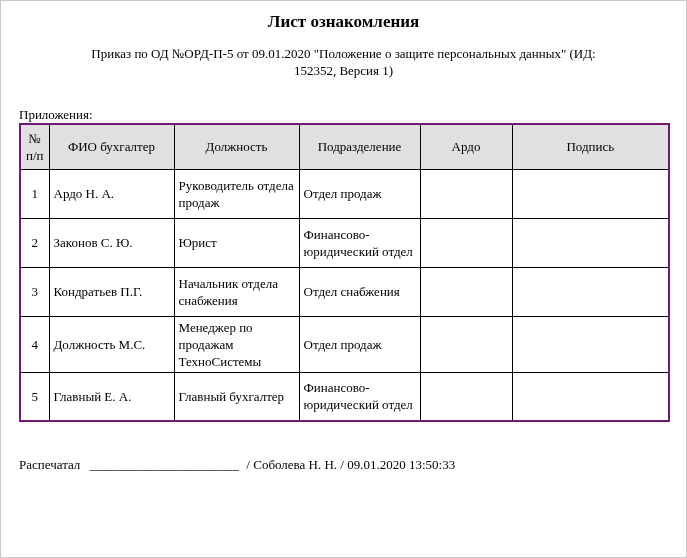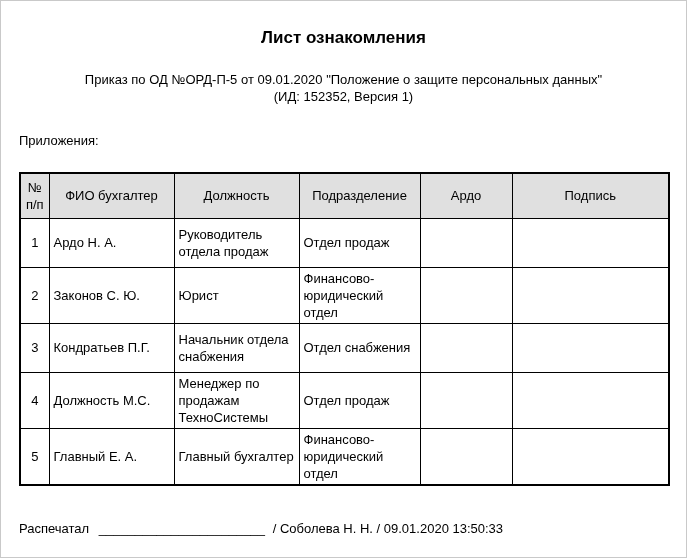--- a/index.html
+++ b/index.html
@@ -7,48 +7,48 @@
   body {
     width: 687px; height: 558px;
     background: #ffffff;
     font-family: "Liberation Sans", sans-serif;
     color: #000000;
   }
   .page {
     width: 687px; height: 558px;
     border: 1px solid #c9c9c9;
     background: #ffffff;
-    padding: 16px 18px;
+    padding: 0 18px;
     overflow: hidden;
+    font-family: Liberation Serif, serif;
   }
   .title {
     margin: 10px 0 0;
     font-size: 17px;
     font-weight: bold;
     text-align: center;
     line-height: 21px;
   }
   .subtitle {
     width: 520px;
-    margin: 23px auto 0;
+    margin: 13px auto 0;
     font-size: 13px;
     line-height: 17px;
     text-align: center;
   }
   .attachments {
     margin-top: 27px;
     font-size: 13px;
     line-height: 17px;
   }
   table.sheet {
-    margin-top: 23px;
     width: 649px;
     border-collapse: collapse;
     table-layout: fixed;
-    border: 2px solid #000000;
+    border: 2px solid #701a75;
   }
   table.sheet th, table.sheet td {
     border: 1px solid #000000;
     font-size: 13px;
     line-height: 17px;
     padding: 2px 4px;
     vertical-align: middle;
     overflow: hidden;
   }
   table.sheet th {

